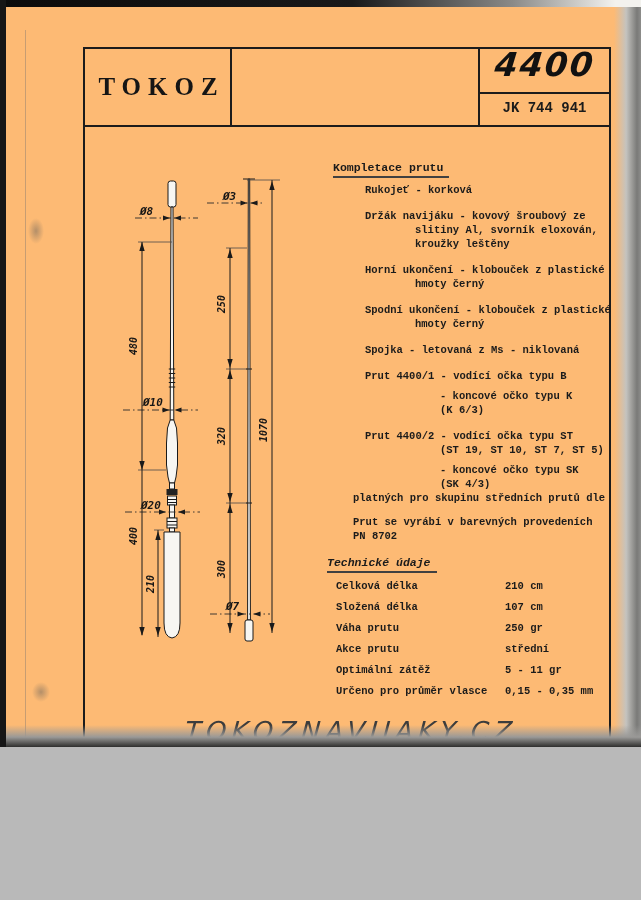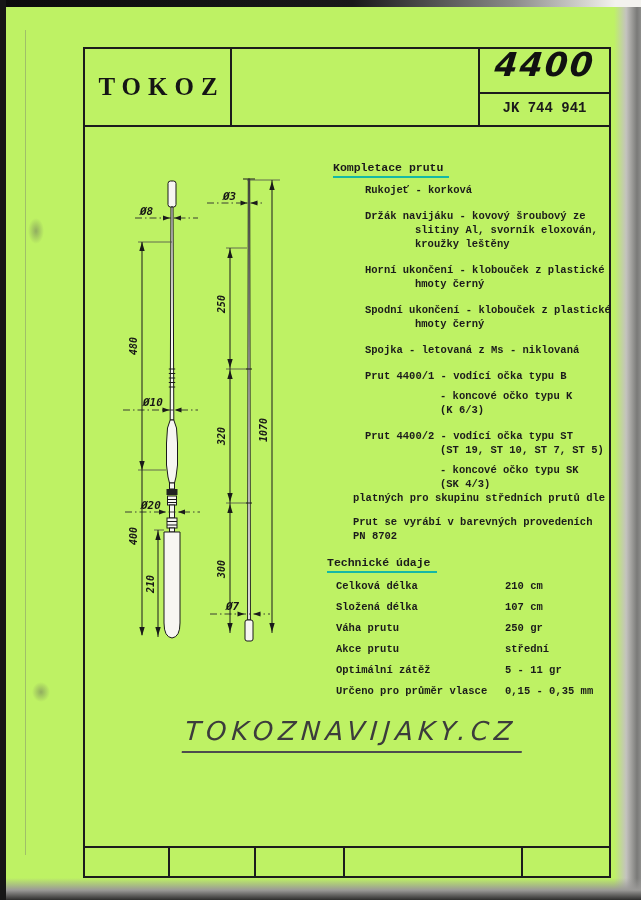--- a/index.html
+++ b/index.html
@@ -1,16 +1,16 @@
 <!DOCTYPE html>
 <html><head>
 <meta charset="utf-8">
 <style>
   html,body{margin:0;padding:0;background:#b9b9b9;}
-  #scan{position:relative;width:641px;height:900px;overflow:hidden;background:#bef264;font-family:"Liberation Mono",monospace;}
+  #scan{position:relative;width:641px;height:747px;overflow:hidden;background:#fdba74;font-family:"Liberation Mono",monospace;}
   
   .edge-top{position:absolute;left:0;top:0;width:641px;height:7px;background:linear-gradient(to right,#0b0b0b 0%,#191919 55%,#8a8a88 80%,#f3f2ee 96%);z-index:9;}
   .edge-left{position:absolute;left:0;top:0;width:6px;height:900px;background:#161616;z-index:9;}
   .edge-right{position:absolute;right:0;top:4px;width:27px;height:896px;background:linear-gradient(to right,rgba(247,246,242,0) 0%,#c4c3bf 45%,#7a7a78 85%,#8d8d8b 100%);z-index:8;}
   .edge-bottom{position:absolute;left:0;bottom:0;width:641px;height:22px;background:linear-gradient(to bottom,rgba(247,246,242,0) 0%,#9a9997 55%,#2e2e2d 100%);z-index:8;}
   .paper-edge-line{position:absolute;left:25px;top:30px;width:1px;height:825px;background:rgba(110,110,110,.38);z-index:1;}
   .smudge{position:absolute;background:radial-gradient(closest-side,rgba(90,90,90,.45),rgba(90,90,90,0));z-index:1;}
   #smudge1{left:28px;top:218px;width:16px;height:26px;}
   #smudge2{left:32px;top:682px;width:18px;height:20px;}
   
@@ -22,27 +22,27 @@
   #titleBox{position:absolute;left:147px;top:17px;width:246px;text-align:center;font-weight:700;font-size:10.5px;line-height:20px;color:#1b1b1b;white-space:pre;}
   #modelBox{position:absolute;left:395px;top:0;width:129px;height:43px;border-bottom:2px solid #1c1c1c;text-align:center;}
   #model{display:inline-block;margin-top:-4px;font-family:"DejaVu Sans",sans-serif;font-style:italic;font-weight:800;font-size:33px;letter-spacing:2px;transform:skewX(-6deg);color:#111;}
   #codeBox{position:absolute;left:395px;top:45px;width:129px;height:31px;text-align:center;font-weight:700;font-size:14px;line-height:28px;color:#1b1b1b;white-space:pre;}
   
   #footerRow{position:absolute;left:0;bottom:0;width:524px;height:28px;border-top:2px solid #1c1c1c;}
   .fdiv{position:absolute;top:0;width:2px;height:28px;background:#1c1c1c;}
   #fd1{left:83px;} #fd2{left:169px;} #fd3{left:258px;} #fd4{left:436px;}
   
   .t{position:absolute;font-family:"Liberation Mono",monospace;font-weight:700;color:#1b1b1b;white-space:pre;}
-  .sect{font-size:11.5px;border-bottom:2px solid #14b8a6;padding:0 6px 2px 0;}
+  .sect{font-size:11.5px;border-bottom:2px solid #404040;padding:0 6px 2px 0;}
   #kompletaceTitle{left:333px;top:161px;}
   #linesBox{position:absolute;left:365px;top:183px;width:272px;}
   .ln{font-family:"Liberation Mono",monospace;font-weight:700;color:#1b1b1b;white-space:pre;font-size:10.5px;height:14px;line-height:14px;}
   .g12{margin-top:12px;} .g10{margin-top:10px;} .g6{margin-top:6px;}
   .i2{padding-left:50px;} .i3{padding-left:75px;} .i0{margin-left:-12px;}
-  #technickeTitle{left:327px;top:556px;}
+  #technickeTitle{left:327px;top:556px;font-style:italic;}
   #specsBox{position:absolute;left:327px;top:580px;width:290px;}
   .spec{position:relative;height:21px;}
   .spec .lab{position:absolute;left:9px;top:0;font-size:10.5px;font-weight:700;white-space:pre;color:#1b1b1b;}
   .spec .val{position:absolute;left:178px;top:0;font-size:10.5px;font-weight:700;white-space:pre;color:#1b1b1b;}
   
   #watermark{position:absolute;left:183px;top:716px;font-family:"DejaVu Sans",sans-serif;font-style:italic;font-size:26px;letter-spacing:5px;color:#3c3c3c;border-bottom:2px solid #4d4d4d;padding:0 6px 5px 2px;transform:skewX(-4deg);}
   
   #drawing{position:absolute;left:95px;top:155px;}
   .dline{stroke:#1a1a1a;stroke-width:1;fill:none;}
   .thin{stroke:#4a4a4a;stroke-width:.8;}

